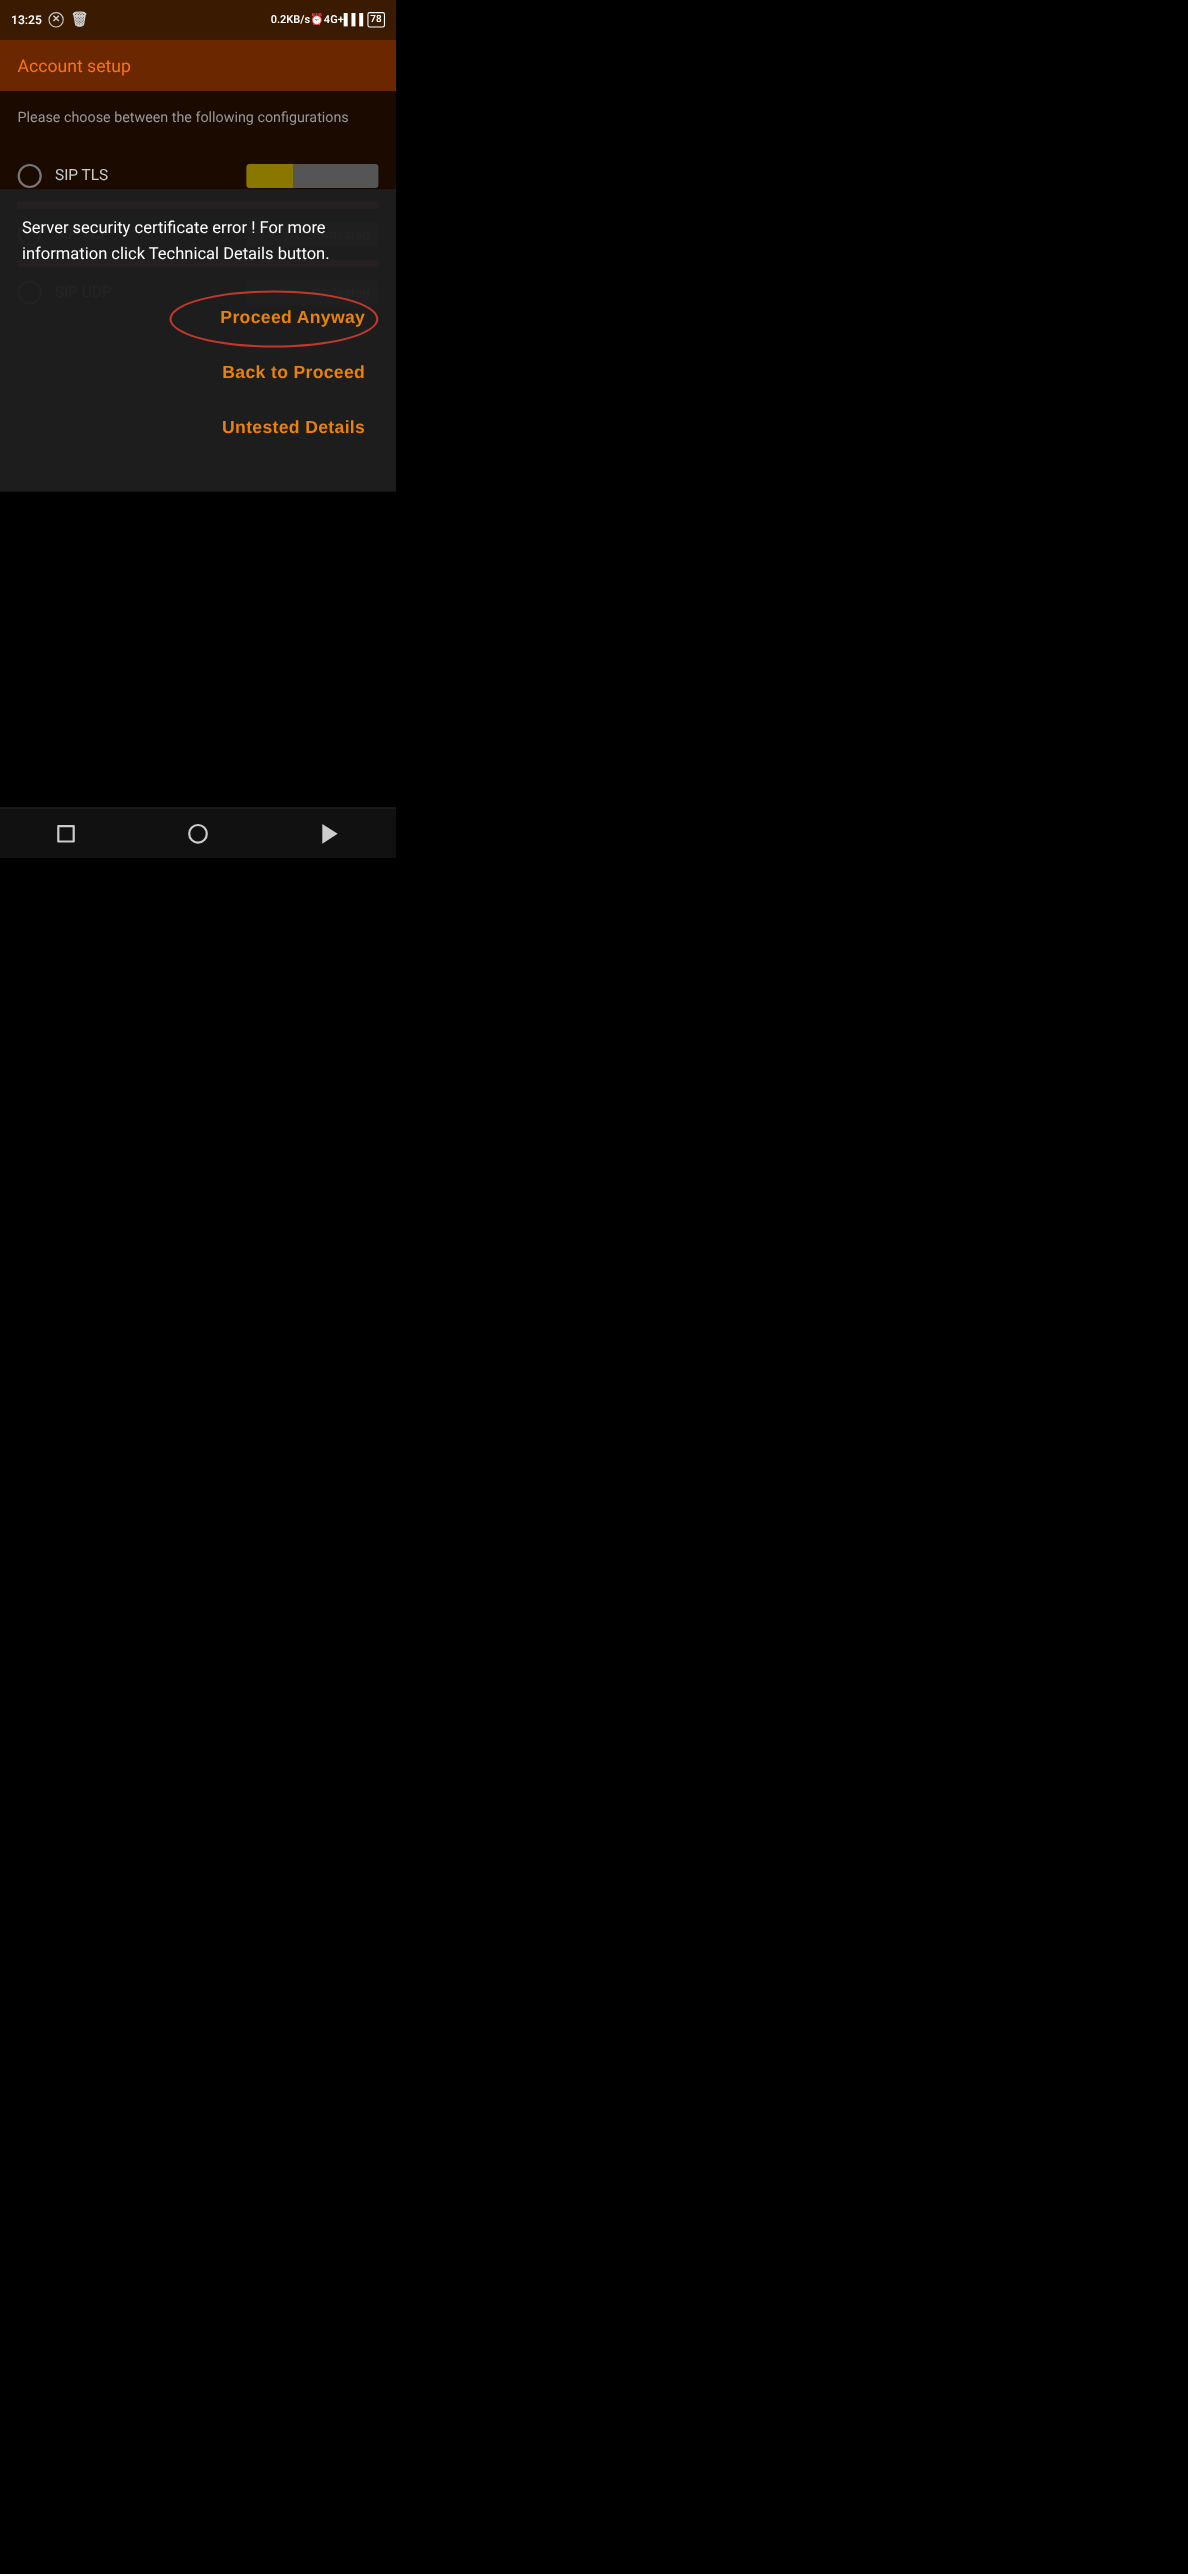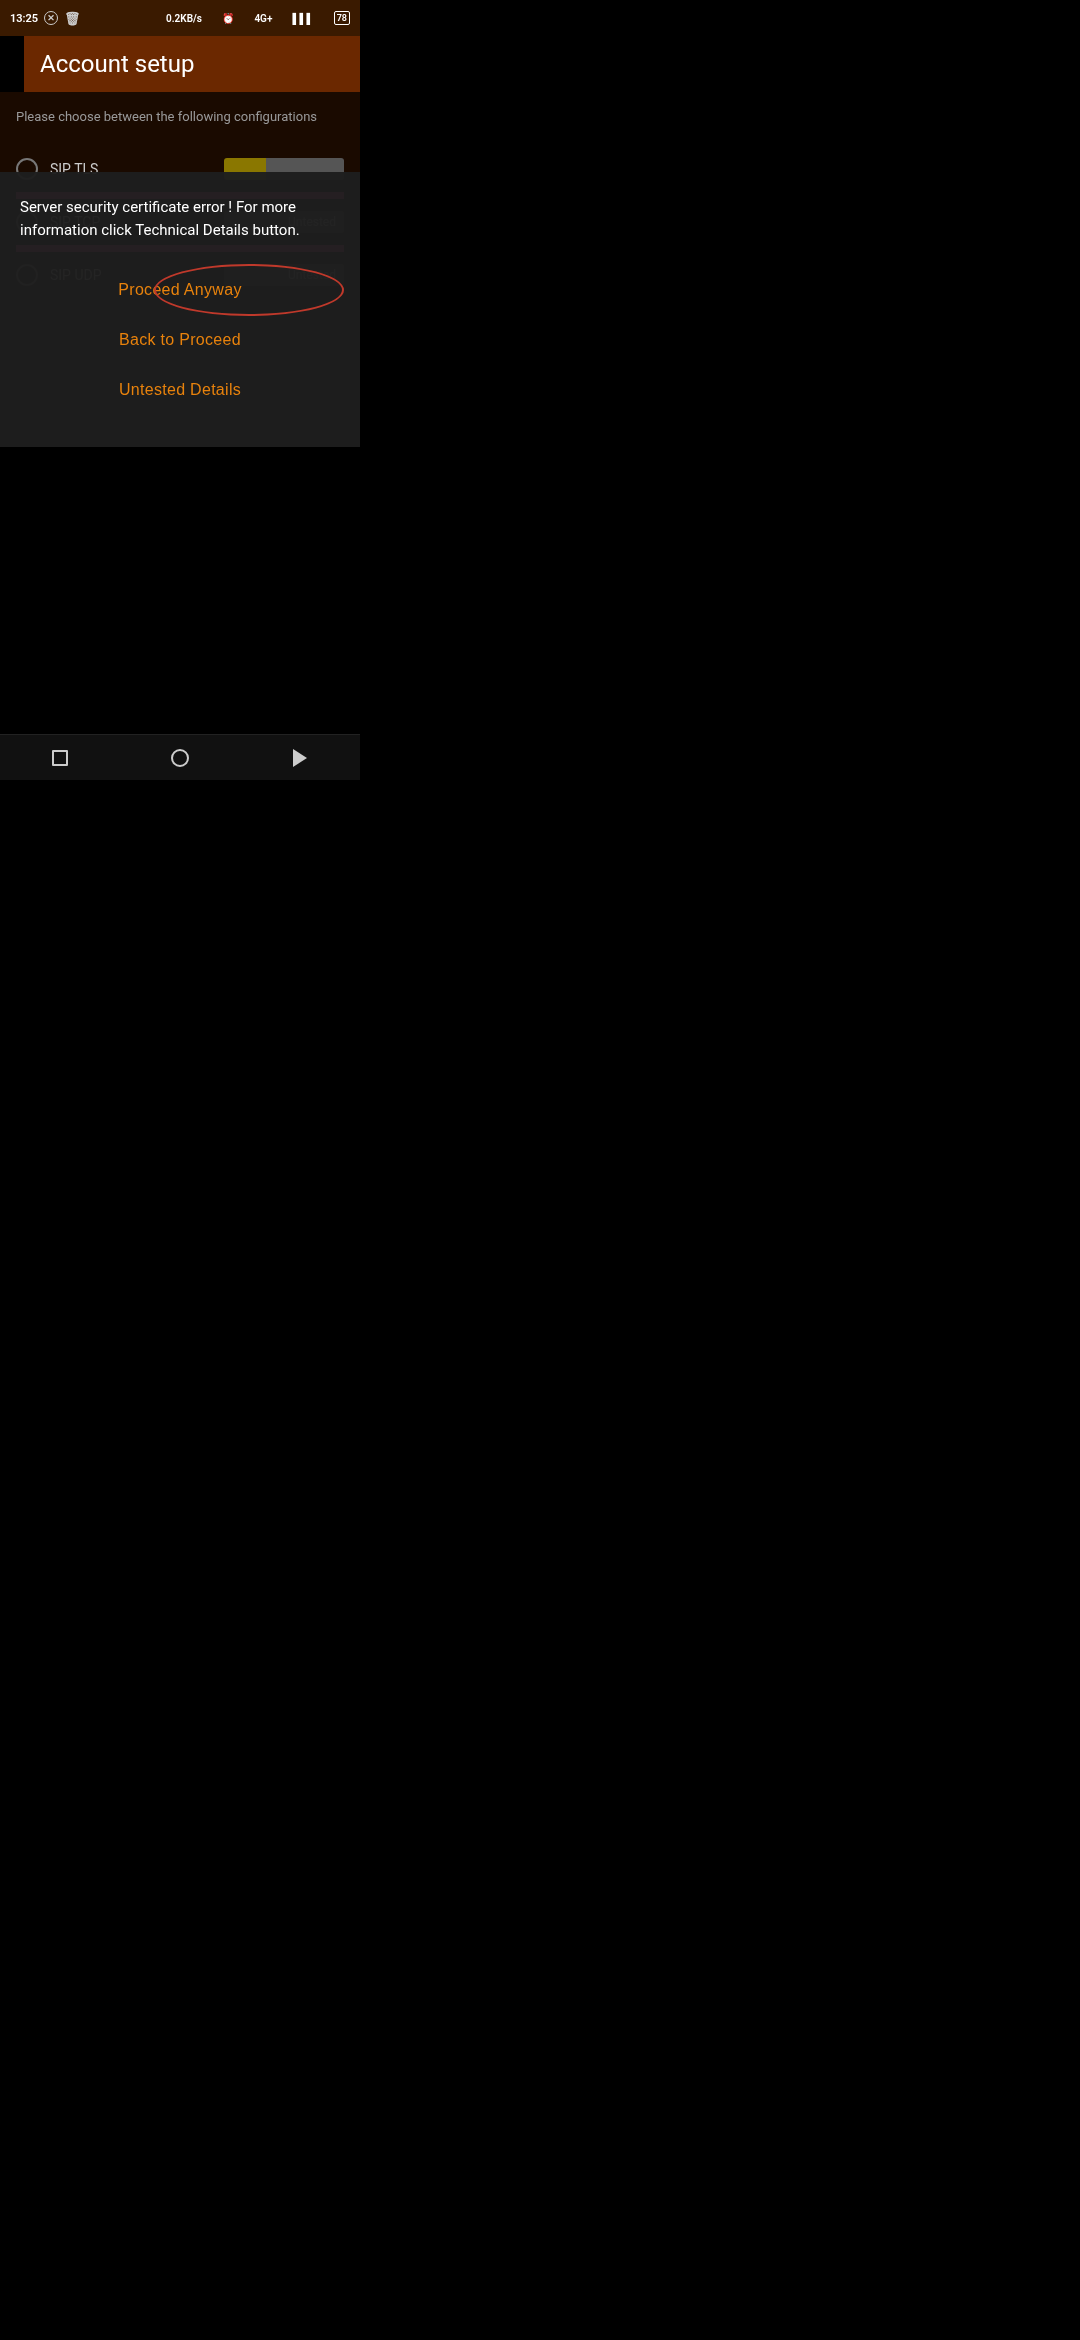--- a/index.html
+++ b/index.html
@@ -29,43 +29,42 @@
 
     .status-bar-left {
       display: flex;
       align-items: center;
       gap: 6px;
     }
 
     .status-bar-right {
       display: flex;
       align-items: center;
-      gap: 20px;
+      gap: 0;
       font-size: 10px;
       text-align: right;
     }
 
     .battery-icon {
       display: inline-flex;
       align-items: center;
       border: 1.5px solid #fff;
       border-radius: 2px;
       padding: 1px 2px;
       font-size: 9px;
       gap: 1px;
     }
 
     
     .app-header {
       background: #6b2800;
       padding: 14px 16px 14px 16px;
-      color: #ffffff;
-      font-size: 24px;
+      color: #f97316;
+      font-size: 16px;
       font-weight: 400;
-      margin-left: 24px;
     }
 
     
     .main-content {
       background: #1a0a00;
       padding: 16px;
       color: #aaa;
       font-size: 14px;
     }
 
@@ -147,25 +146,26 @@
     .dialog-buttons {
       display: flex;
       flex-direction: column;
       align-items: flex-end;
       gap: 0;
     }
 
     .dialog-btn {
       color: #e8820c;
       font-size: 16px;
-      font-weight: 400;
+      font-weight: 700;
       background: transparent;
       border: none;
       padding: 16px 8px;
       cursor: pointer;
+      text-align: right;
       width: 100%;
       letter-spacing: 0.3px;
     }
 
     .proceed-btn-wrapper {
       position: relative;
       display: flex;
       justify-content: flex-end;
       align-items: center;
       width: 100%;

